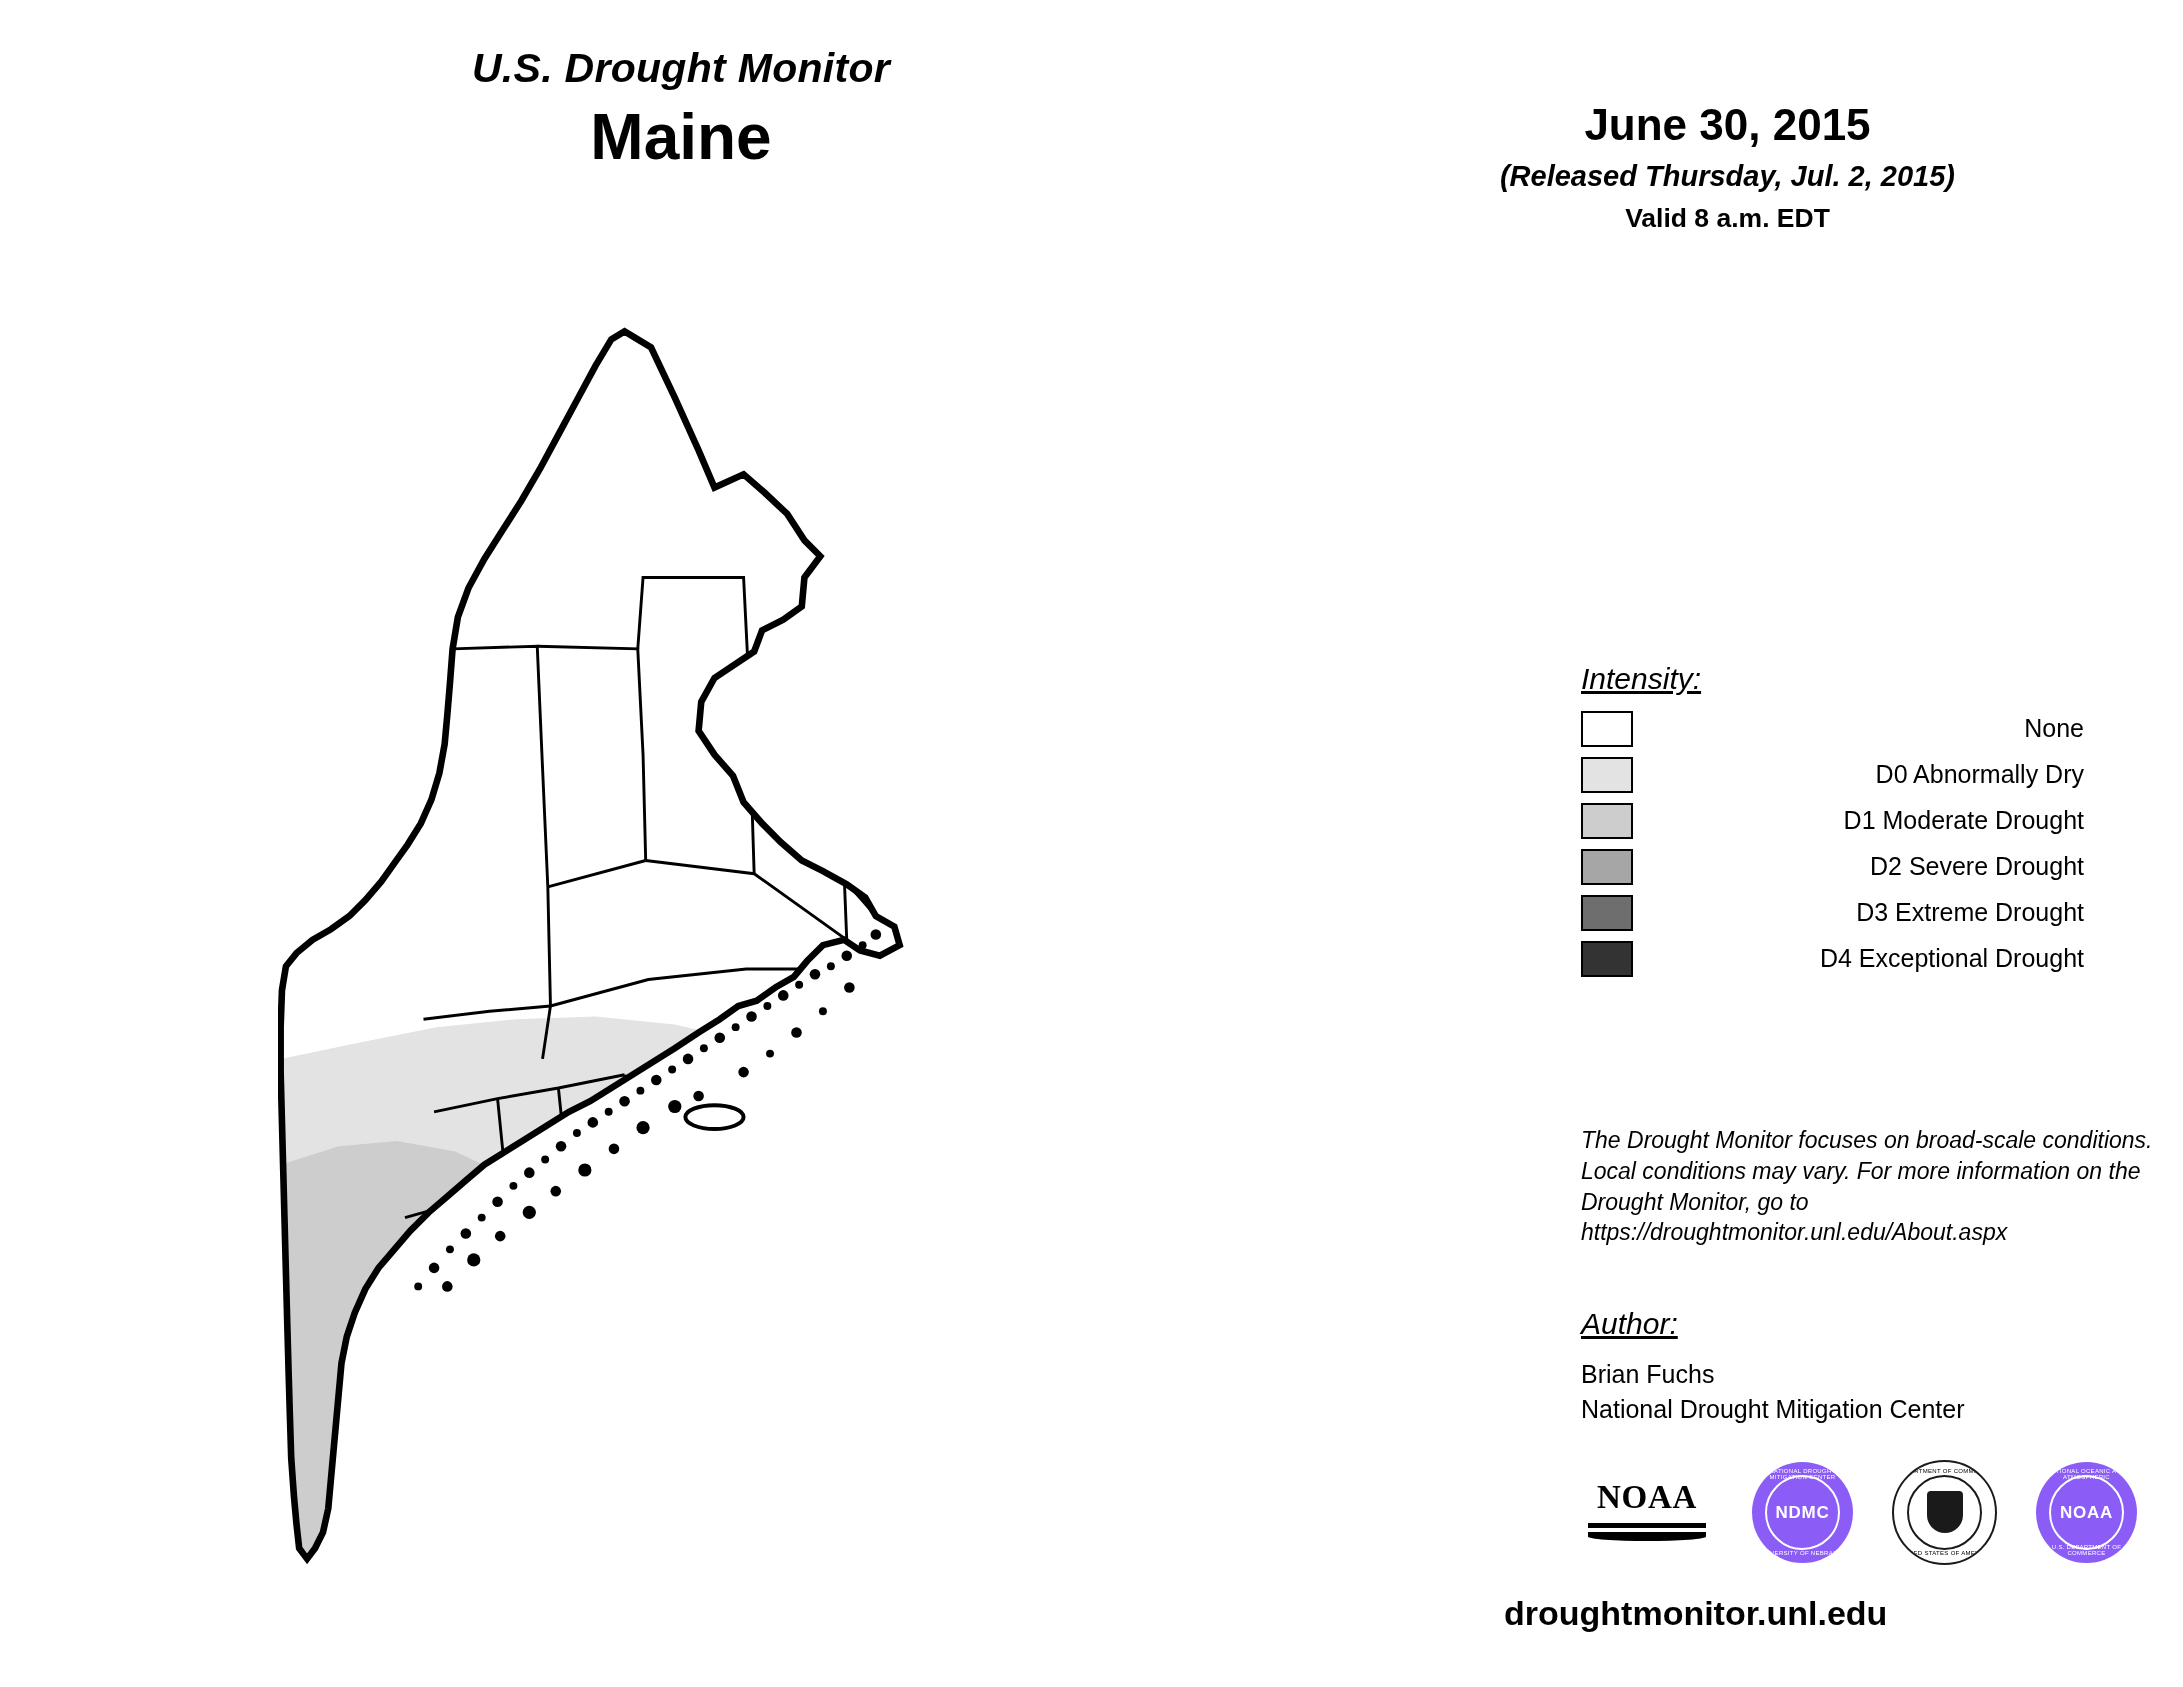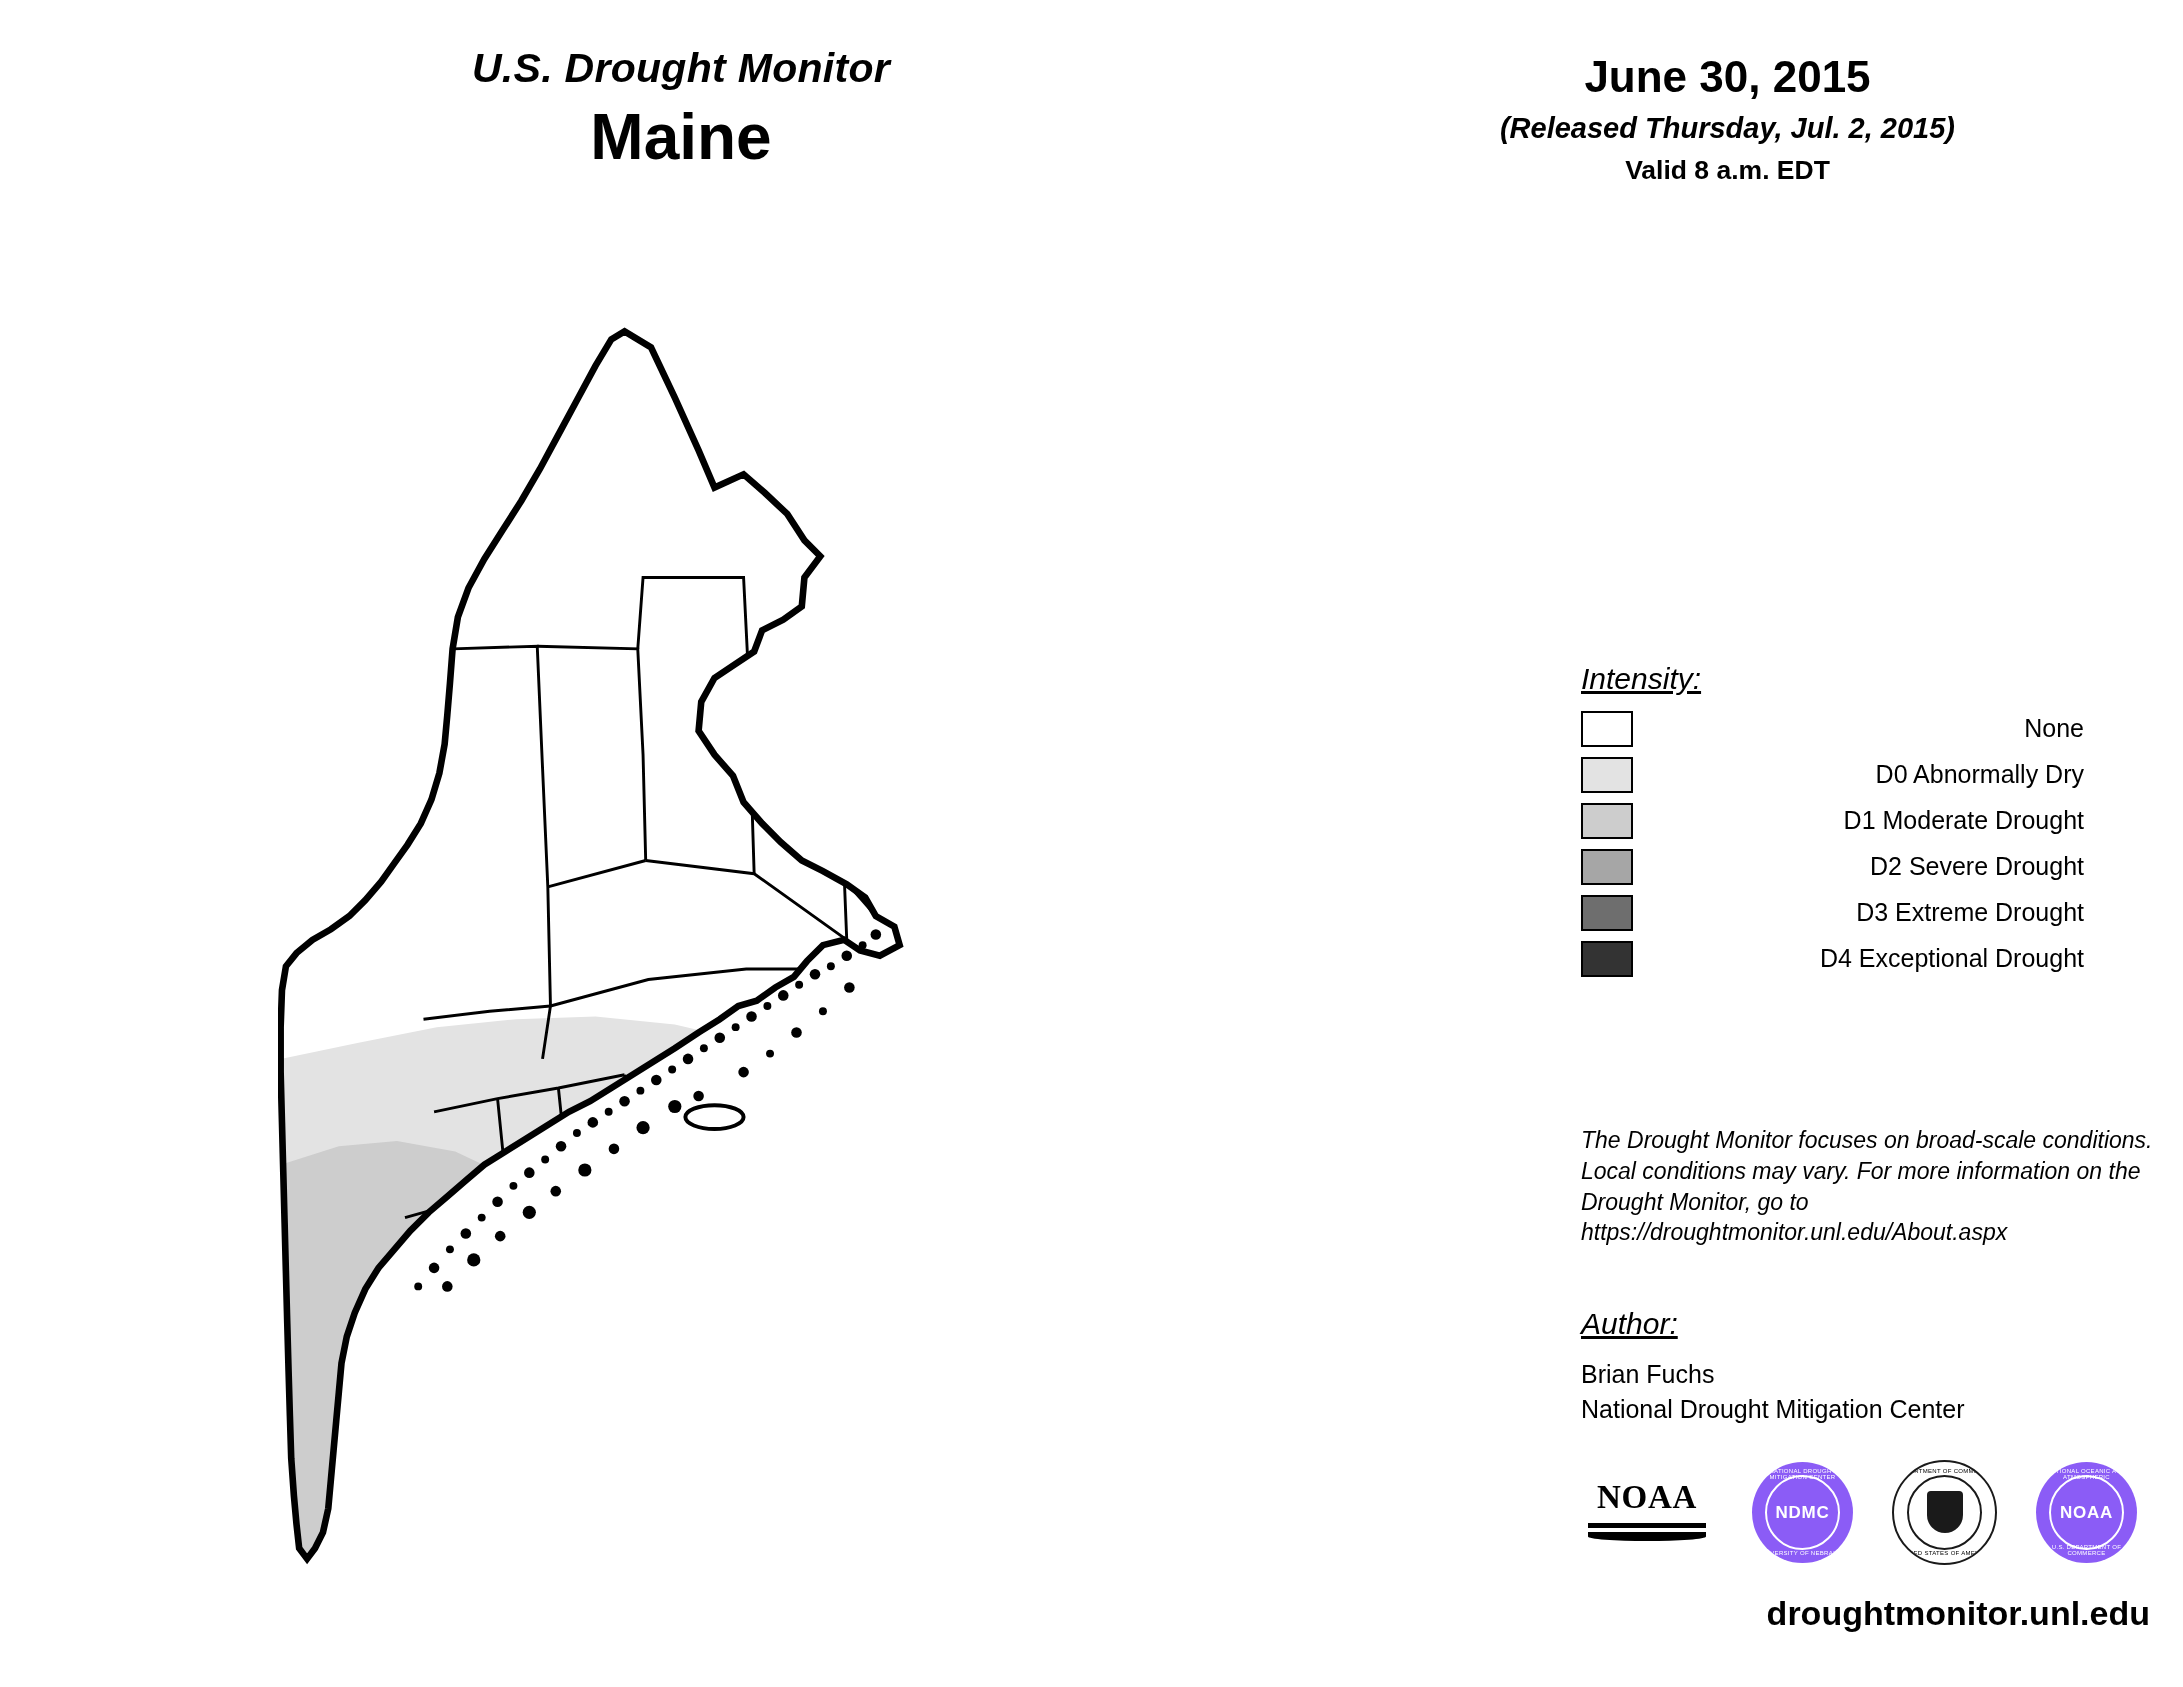--- a/index.html
+++ b/index.html
@@ -42,20 +42,21 @@
     position: absolute;
     left: 1370px;
     top: 53px;
     width: 715px;
     text-align: center;
   }
   #date-main {
     font-size: 44px;
     font-weight: bold;
     line-height: 1.1;
+    margin-top: 48px;
   }
   #date-released {
     font-size: 29px;
     font-weight: bold;
     font-style: italic;
     margin-top: 9.3px;
     line-height: 1.2;
   }
   #date-valid {
     font-size: 26.5px;
@@ -225,24 +226,24 @@
   .shield {
     width: 36px;
     height: 42px;
     background: #1a1a1a;
     border-radius: 4px 4px 18.5px 18.5px;
   }
 
   
   #site-url {
     position: absolute;
-    left: 1581px;
+    left: 1504px;
     top: 1594px;
     width: 569px;
-    text-align: right;
+    text-align: left;
     font-size: 34px;
     font-weight: bold;
   }
 </style>
 </head>
 <body>
 
 <div id="header-left">
   <div id="title-main">U.S. Drought Monitor</div>
   <div id="title-state">Maine</div>

